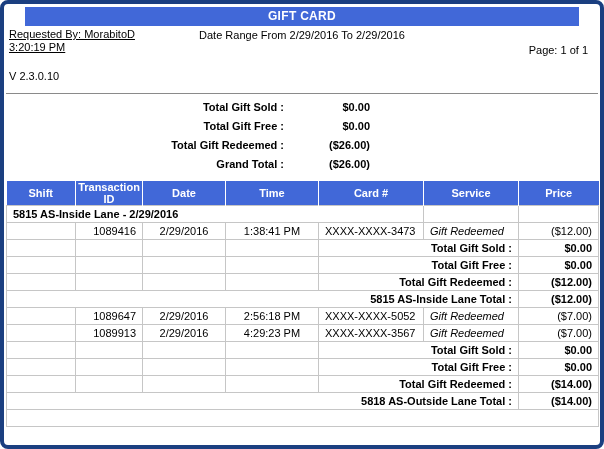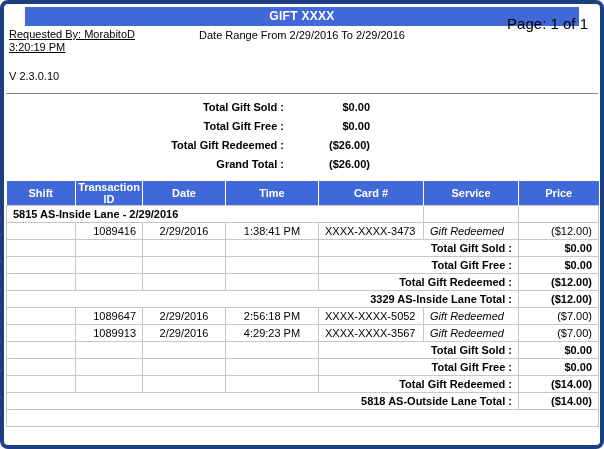--- a/index.html
+++ b/index.html
@@ -23,21 +23,21 @@
   .titlebar{
     position:absolute;left:21px;top:3px;width:554px;height:19px;
     background:var(--accent);
     color:#ffffff;font-weight:bold;font-size:12px;
     text-align:center;line-height:19px;
     letter-spacing:.3px;
   }
   .meta-left{position:absolute;left:5px;top:24px;font-size:11px;line-height:13px;text-decoration:underline;}
   .meta-version{position:absolute;left:5px;top:66px;font-size:11px;}
   .meta-center{position:absolute;left:0;top:25px;width:100%;text-align:center;font-size:11px;}
-  .meta-right{position:absolute;right:12px;top:11px;font-size:15px;padding-left:44px;}
+  .meta-right{position:absolute;right:12px;top:40px;font-size:11px;padding-left:44px;}
   .divider{position:absolute;left:2px;top:89px;width:592px;height:0;border-top:1px solid #8a8a8a;}
   .summary{position:absolute;left:2px;top:97px;width:592px;}
   .summary-row{display:flex;height:13px;margin-bottom:6px;font-size:11px;font-weight:bold;}
   .summary-label{width:278px;text-align:right;}
   .summary-value{width:86px;text-align:right;}
   table.report{
     position:absolute;left:2px;top:177px;width:592px;
     border-collapse:collapse;table-layout:fixed;
     font-size:11px;
   }
@@ -61,21 +61,21 @@
   td.c-price{text-align:right;}
   td.group-header{font-weight:bold;text-align:left;}
   td.subtotal-label{font-weight:bold;text-align:right;padding-right:5px;}
   td.subtotal-value{font-weight:bold;text-align:right;}
   td.group-total-label{font-weight:bold;text-align:right;white-space:pre;padding-right:5px;}
   td.bottom-spacer{height:5px;padding:0;}
 </style>
 </head>
 <body>
 
-<div class="titlebar">GIFT XXXX</div>
+<div class="titlebar">GIFT CARD</div>
 
 <div class="meta-left">
   <div>Requested By: MorabitoD</div>
   <div>3:20:19 PM</div>
 </div>
 <div class="meta-version">V 2.3.0.10</div>
 <div class="meta-center">Date Range From 2/29/2016 To 2/29/2016</div>
 <div class="meta-right">Page: 1 of 1</div>
 
 <div class="divider"></div>
@@ -153,21 +153,21 @@
       </tr>
       <tr>
         <td class="c-empty"></td>
         <td class="c-empty"></td>
         <td class="c-empty"></td>
         <td class="c-empty"></td>
         <td class="subtotal-label" colspan="2">Total Gift Redeemed :</td>
         <td class="c-price subtotal-value">($12.00)</td>
       </tr>
       <tr>
-        <td class="group-total-label" colspan="6">3329 AS-Inside Lane     Total :</td>
+        <td class="group-total-label" colspan="6">5815 AS-Inside Lane     Total :</td>
         <td class="c-price subtotal-value">($12.00)</td>
       </tr>
       <tr>
         <td class="c-empty"></td>
         <td class="c-id">1089647</td>
         <td class="c-date">2/29/2016</td>
         <td class="c-time">2:56:18 PM</td>
         <td class="c-card">XXXX-XXXX-5052</td>
         <td class="c-service">Gift Redeemed</td>
         <td class="c-price">($7.00)</td>

